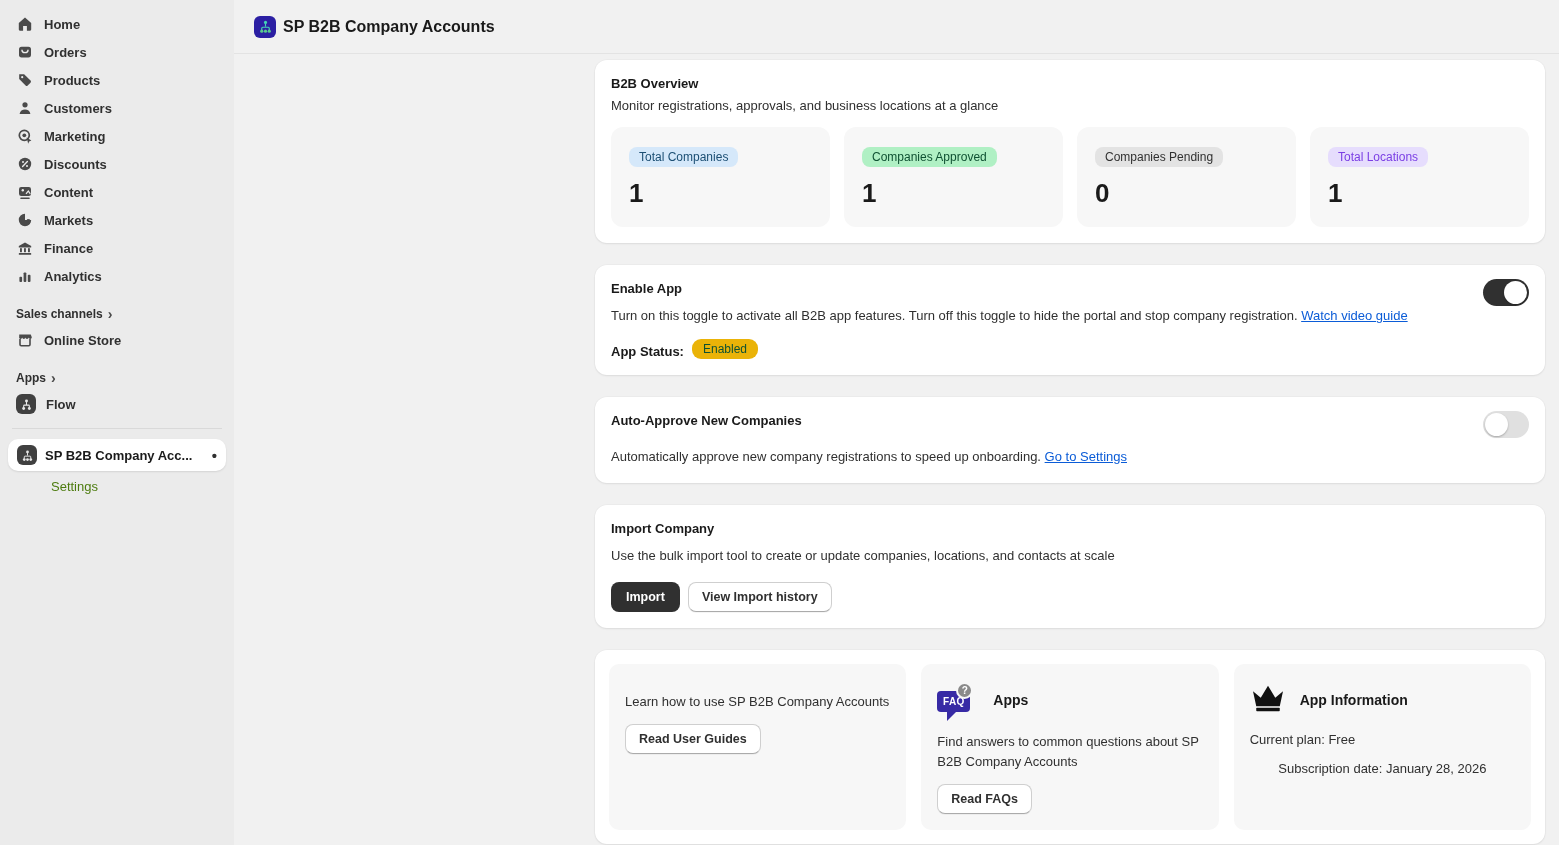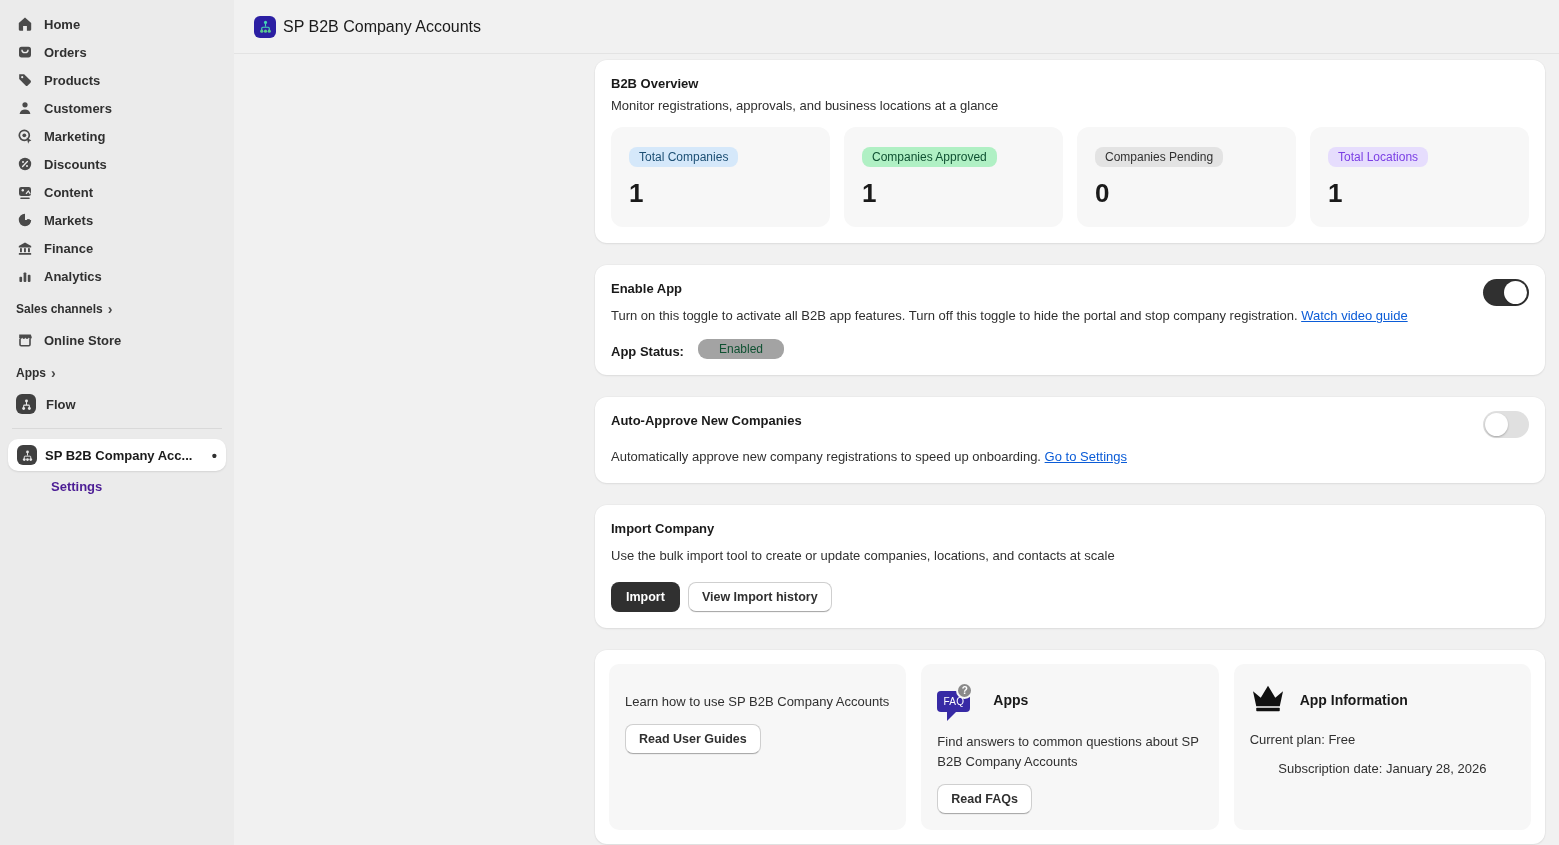--- a/index.html
+++ b/index.html
@@ -18,49 +18,49 @@
     position: absolute; left: 0; top: 0; bottom: 0; width: 234px;
     background: #ebebeb; padding: 10px 8px;
   }
   .nav-item {
     display: flex; align-items: center; gap: 10px;
     height: 28px; padding: 0 8px; border-radius: 8px;
     font-size: 13px; font-weight: 600; color: #303030; cursor: pointer;
   }
   .nav-icon { width: 18px; display: flex; justify-content: center; align-items: center; flex: none; }
   .section-head {
-    display: flex; align-items: flex-start; gap: 5px;
+    display: flex; align-items: center; gap: 5px;
     height: 24px; padding: 0 8px; margin-top: 12px;
     font-size: 12px; font-weight: 700; color: #303030; cursor: pointer;
   }
   .chev { color: #4a4a4a; font-size: 14px; line-height: 1; }
   .divider { height: 1px; background: #d9d9d9; margin: 10px 4px; }
   .app-selected {
     background: #fff; border-radius: 10px; height: 32px;
     display: flex; align-items: center; gap: 8px; padding: 0 9px;
     font-weight: 700; font-size: 13px; color: #1a1a1a;
     box-shadow: 0 1px 2px rgba(0,0,0,.10); cursor: pointer;
   }
   .notif-dot { margin-left: auto; font-size: 15px; color: #303030; }
-  .sub-item { padding: 8px 8px 0 43px; color: #4c1d95; font-weight: 700; cursor: pointer; }
+  .sub-item { padding: 8px 8px 0 43px; color: #4d7c0f; font-weight: 400; cursor: pointer; }
 
   .appicon {
     width: 20px; height: 20px; border-radius: 6px; flex: none;
     display: flex; align-items: center; justify-content: center;
   }
   .appicon.dark { background: #404040; }
   .appicon.indigo { background: #2b1fa3; width: 22px; height: 22px; border-radius: 6px; }
 
   
   .main { position: absolute; left: 234px; top: 0; right: 0; bottom: 0; }
   .page-header {
     height: 54px; border-bottom: 1px solid #e3e3e3;
     display: flex; align-items: center; gap: 7px; padding: 0 20px;
   }
-  .page-title { font-size: 16px; font-weight: 400; color: #1a1a1a; text-align: right; }
+  .page-title { font-size: 16px; font-weight: 700; color: #1a1a1a; text-align: right; }
 
   .content {
     position: absolute; left: 361px; top: 60px; width: 950px;
     display: flex; flex-direction: column; gap: 22px; padding-bottom: 16px;
   }
   .card {
     background: #fff; border-radius: 12px; padding: 16px;
     box-shadow: 0 1px 2px rgba(26,26,26,.08), 0 0 0 1px rgba(0,0,0,.02);
     position: relative;
   }
@@ -78,21 +78,21 @@
   .toggle .knob { position: absolute; top: 2px; width: 23px; height: 23px; border-radius: 50%; background: #fff; box-shadow: 0 1px 2px rgba(0,0,0,.25); }
   .toggle.on { background: #303030; }
   .toggle.on .knob { right: 2px; }
   .toggle.off { background: #e0e0e0; }
   .toggle.off .knob { left: 2px; }
 
   .desc-line { margin-top: 11px; line-height: 1.45; }
   a.link { color: #0b5cd7; cursor: pointer; }
   .status-row { margin-top: 13px; display: flex; align-items: flex-end; gap: 8px; }
   .bold-label { font-weight: 700; color: #1a1a1a; }
-  .badge-green { background: #a3a3a3; color: #0f5132; padding: 3px 21px; border-radius: 9px; font-size: 12px; margin-left: 6px; }
+  .badge-green { background: #eab308; color: #0f5132; padding: 3px 11px; border-radius: 9px; font-size: 12px; }
   .auto-desc { margin-top: 20px; }
 
   .btn-row { margin-top: 16px; display: flex; gap: 8px; }
   .btn-dark {
     background: #303030; color: #fff; border: none; border-radius: 8px;
     padding: 7px 15px; font: 700 12.5px "Liberation Sans", sans-serif; cursor: pointer;
   }
   .btn-light {
     background: #fff; color: #303030; border: 1px solid #cfcfcf; border-bottom-color: #ababab;
     border-radius: 8px; padding: 7px 13px; font: 700 12.5px "Liberation Sans", sans-serif;
@@ -106,21 +106,21 @@
   .help-head { display: flex; align-items: center; gap: 14px; min-height: 40px; }
   .help-title { font-size: 14px; font-weight: 700; color: #1a1a1a; }
   .help-desc { margin-top: 12px; line-height: 1.55; }
   .help-btn-slot { margin-top: 12px; }
 
   
   .faq-icon { position: relative; width: 42px; height: 38px; flex: none; }
   .faq-bubble {
     position: absolute; left: 0; top: 10px; width: 33px; height: 21px;
     background: #372aa5; border-radius: 4px; color: #fff;
-    font-size: 10px; font-weight: 400; letter-spacing: .3px;
+    font-size: 10px; font-weight: 700; letter-spacing: .3px;
     display: flex; align-items: center; justify-content: center;
   }
   .faq-tail { position: absolute; left: 10px; top: 30px; width: 0; height: 0; border: 5px solid transparent; border-top-color: #372aa5; border-left-color: #372aa5; }
   .faq-q {
     position: absolute; right: 6px; top: 1px; width: 17px; height: 17px; border-radius: 50%;
     background: #8a8a8a; color: #fff; font-size: 10px; font-weight: 700;
     display: flex; align-items: center; justify-content: center; border: 2px solid #f7f7f7;
   }
   .plain-line { margin-top: 12px; }
   .plain-line + .plain-line { margin-top: 14px; text-align: center; }

